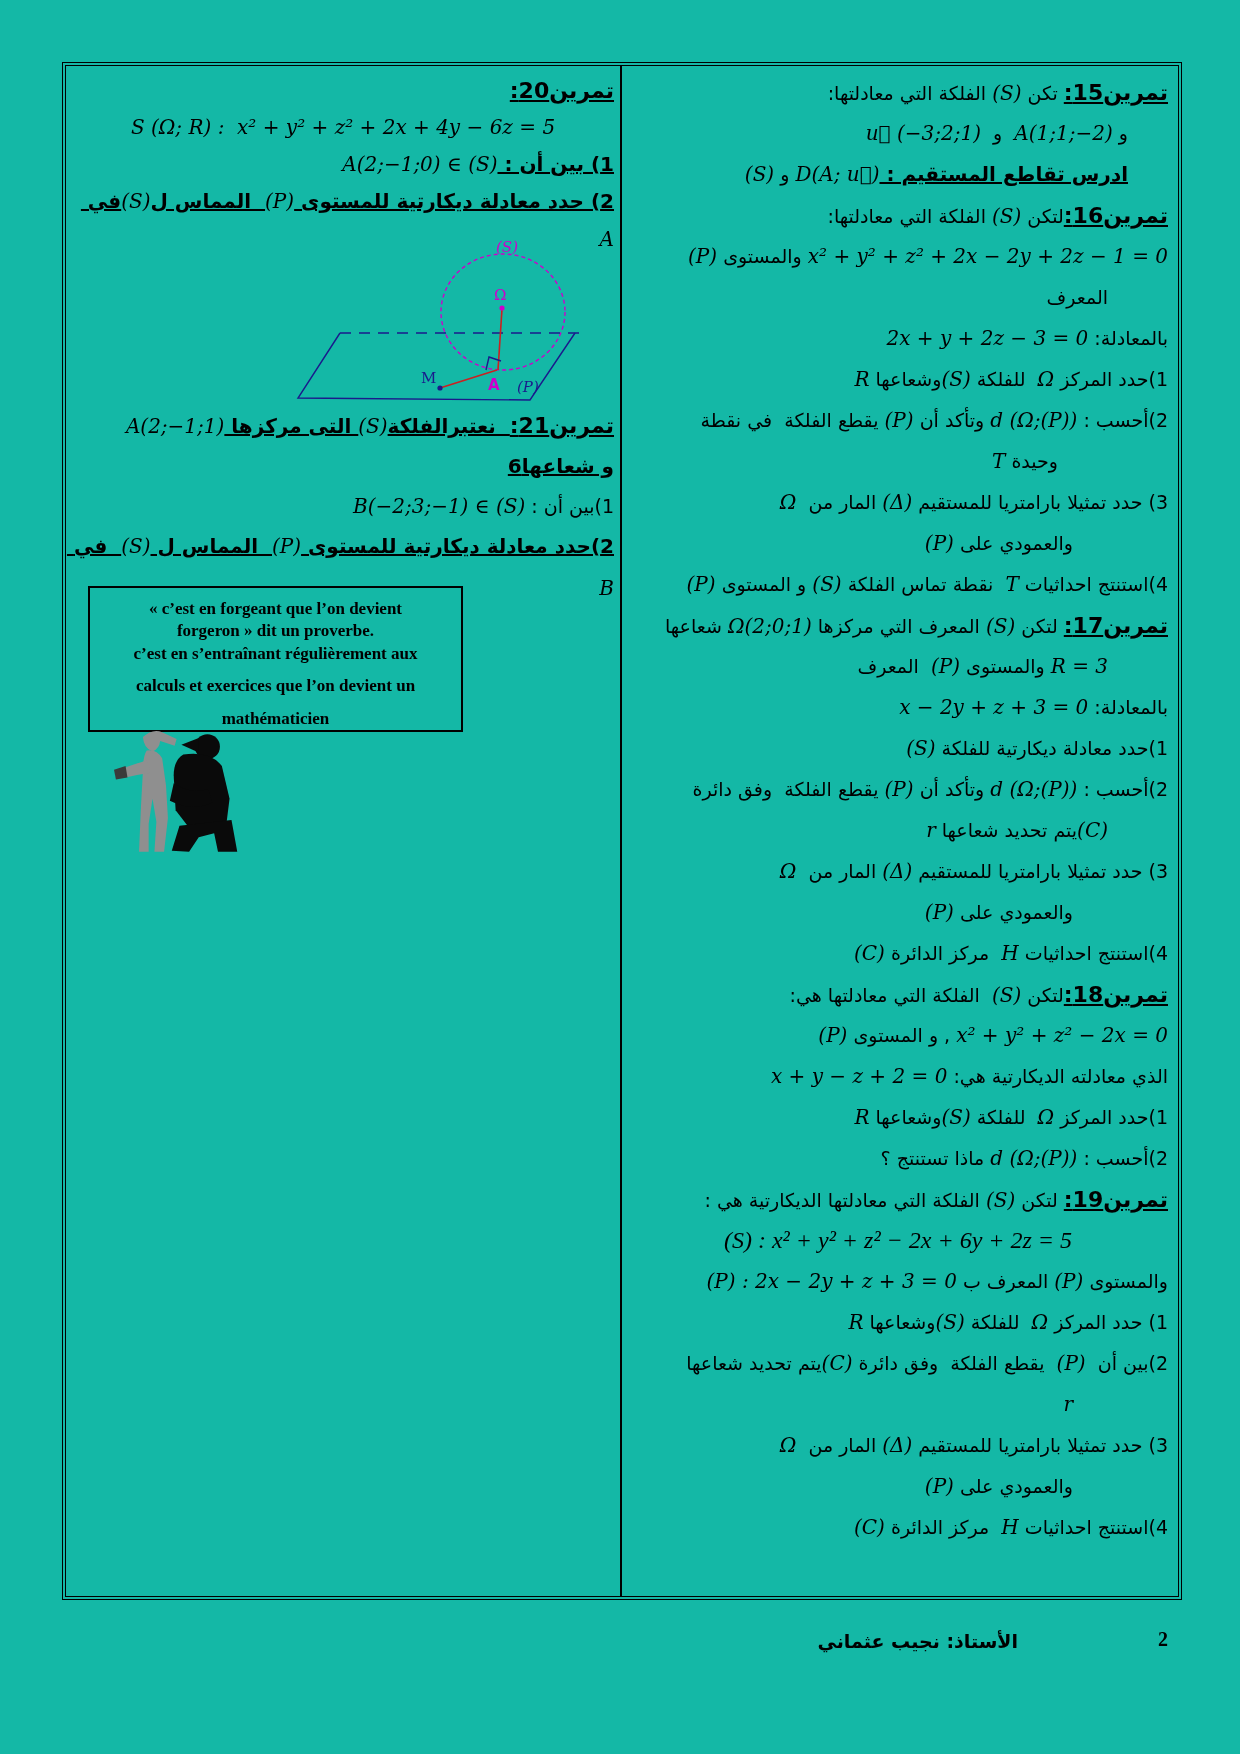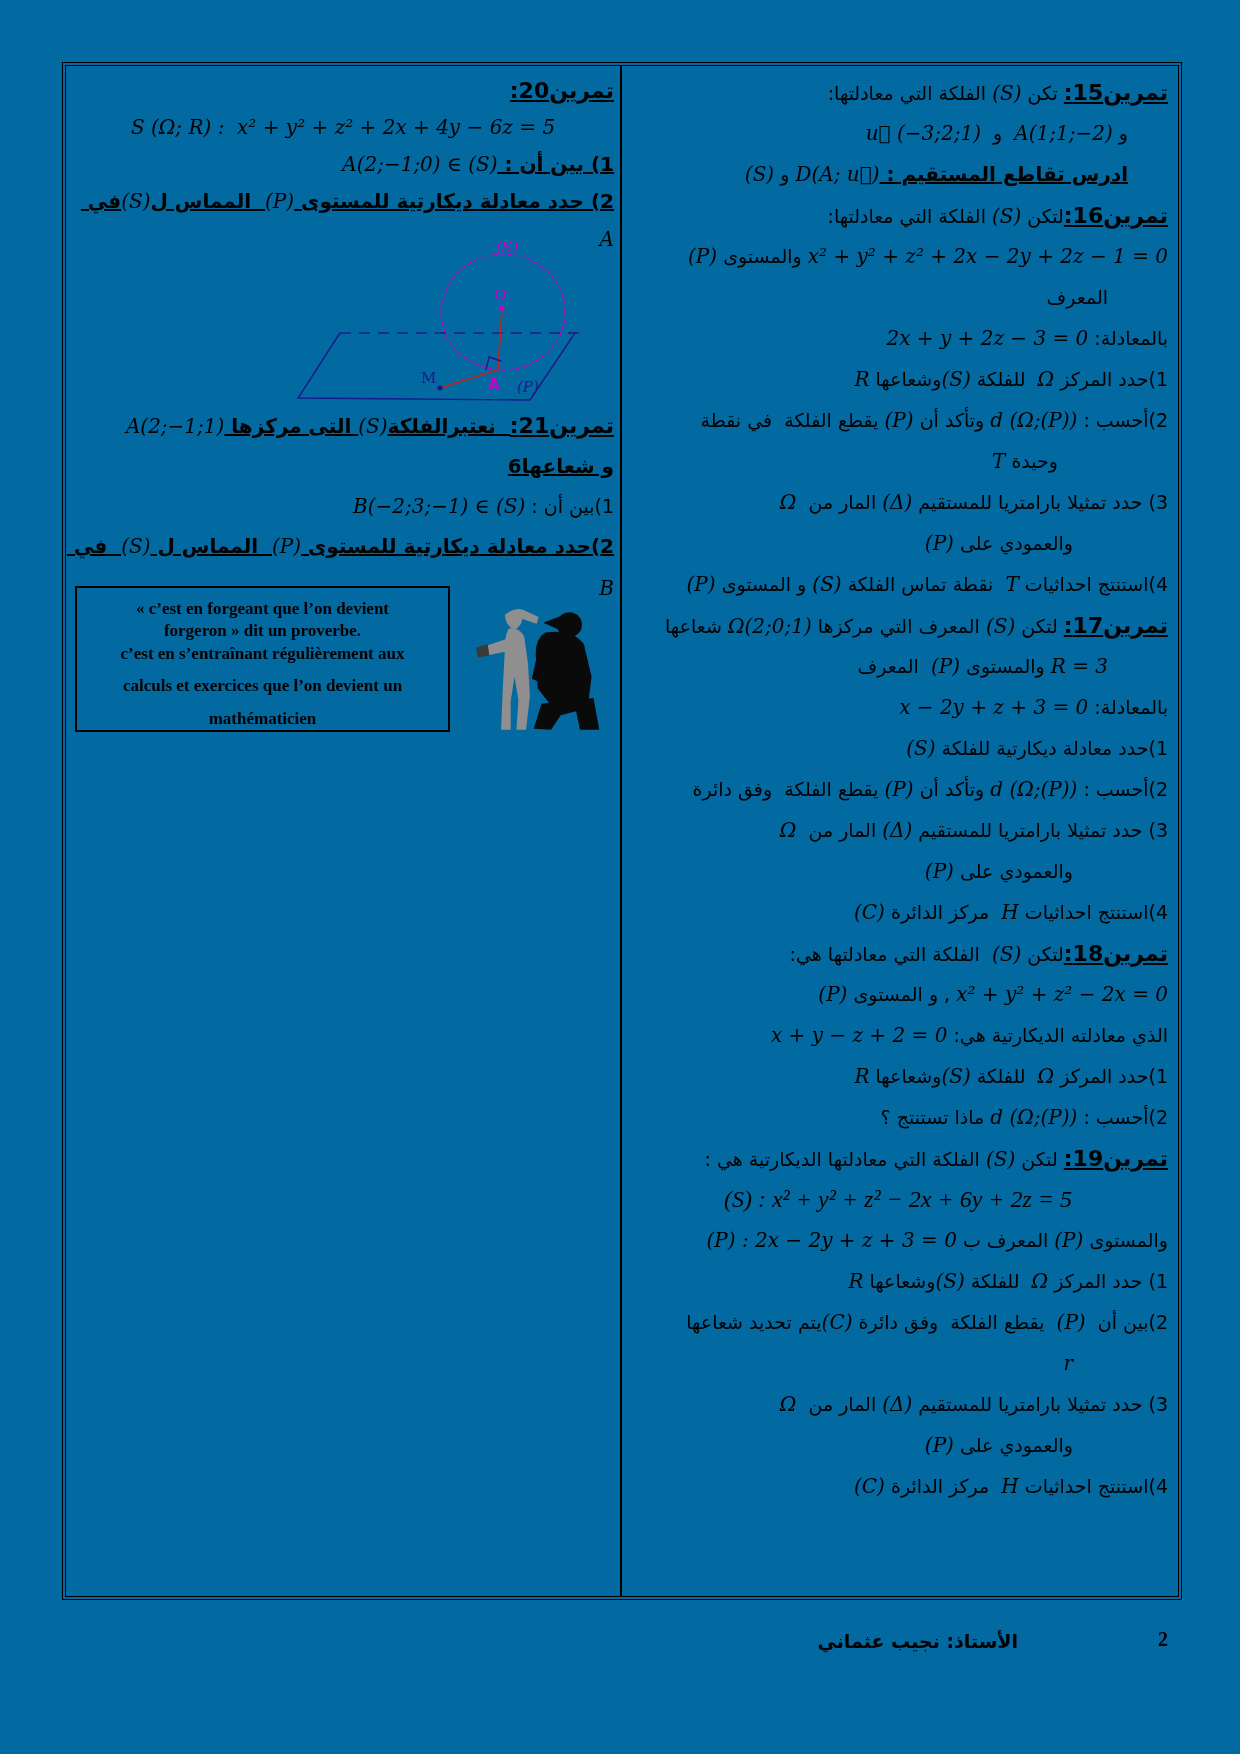--- a/index.html
+++ b/index.html
@@ -1,16 +1,16 @@
 <!DOCTYPE html>
 <html lang="ar"><head>
 <meta charset="utf-8">
 <style>
   html,body{margin:0;padding:0;background:#e8e8e8;}
-  .page{position:relative;width:1240px;height:1754px;background:#0369a1;overflow:hidden;
+  .page{position:relative;width:1240px;height:1754px;background:#14b8a6;overflow:hidden;
         font-family:"DejaVu Sans",sans-serif;color:#000;margin:0 auto;}
   .frame{position:absolute;left:62px;top:62px;width:1120px;height:1538px;
          border:4px double #000;display:flex;box-sizing:border-box;}
   .col{box-sizing:border-box;}
   .col-left{width:554px;position:relative;padding:6px 6px 0 6px;}
   .col-right{flex:1;border-left:2px solid #000;position:relative;padding:6px 10px 0 6px;}
 
   
   .tline{direction:rtl;text-align:right;white-space:nowrap;}
   .col-right .tline{line-height:41px;height:41px;}
@@ -27,21 +27,21 @@
   .seg.b{font-size:20px;font-weight:bold;text-decoration:underline;}
   .seg.t{font-size:22px;font-weight:bold;text-decoration:underline;}
   .seg.m{font-family:"DejaVu Serif",serif;font-style:italic;font-size:20px;
          direction:ltr;unicode-bidi:isolate;}
   .seg.M{font-family:Liberation Serif, serif;font-style:italic;font-size:24px;
          direction:ltr;unicode-bidi:isolate;}
 
   .fig-spacer{height:186px;}
   .figure-svg{position:absolute;left:227px;top:166px;width:300px;height:178px;}
 
-  .quote-row{display:flex;align-items:flex-end;margin-top:20px;margin-left:3px;}
+  .quote-row{display:flex;align-items:flex-start;margin-top:20px;margin-left:16px;flex-direction:column;}
   .quote-box{width:375px;height:146px;border:2px solid #000;box-sizing:border-box;
              padding-top:10px;}
   .quote-line{font-family:"Liberation Serif","DejaVu Serif",serif;font-weight:bold;
               font-size:17px;text-align:center;line-height:1.32;direction:ltr;}
   .quote-line.sp{margin-top:10px;}
   .silhouette{width:130px;height:126px;margin-left:26px;margin-top:-4px;}
 
   .footer-teacher{position:absolute;top:1630px;right:222px;font-size:19px;font-weight:bold;
                   direction:rtl;}
   .footer-page{position:absolute;top:1628px;right:72px;font-size:20px;font-weight:bold;
@@ -138,20 +138,21 @@
         <div class="tline" dir="rtl"><span class="seg a">2)أحسب : </span><span class="seg m" dir="ltr">d (Ω;(P))</span><span class="seg a"> وتأكد أن </span><span class="seg m" dir="ltr">(P)</span><span class="seg a"> يقطع الفلكة  في نقطة</span></div>
         <div class="tline pr110" dir="rtl"><span class="seg a">وحيدة </span><span class="seg m" dir="ltr">T</span></div>
         <div class="tline" dir="rtl"><span class="seg a">3) حدد تمثيلا بارامتريا للمستقيم </span><span class="seg m" dir="ltr">(Δ)</span><span class="seg a"> المار من  </span><span class="seg m" dir="ltr">Ω</span></div>
         <div class="tline pr95" dir="rtl"><span class="seg a">والعمودي على </span><span class="seg m" dir="ltr">(P)</span></div>
         <div class="tline" dir="rtl"><span class="seg a">4)استنتج احداثيات </span><span class="seg m" dir="ltr">T</span><span class="seg a">  نقطة تماس الفلكة </span><span class="seg m" dir="ltr">(S)</span><span class="seg a"> و المستوى </span><span class="seg m" dir="ltr">(P)</span></div>
         <div class="tline" dir="rtl"><span class="seg t">تمرين17:</span><span class="seg a"> لتكن </span><span class="seg m" dir="ltr">(S)</span><span class="seg a"> المعرف التي مركزها </span><span class="seg m" dir="ltr">Ω(2;0;1)</span><span class="seg a"> شعاعها</span></div>
         <div class="tline pr60" dir="rtl"><span class="seg m" dir="ltr">R = 3</span><span class="seg a"> والمستوى </span><span class="seg m" dir="ltr">(P)</span><span class="seg a">  المعرف</span></div>
         <div class="tline" dir="rtl"><span class="seg a">بالمعادلة: </span><span class="seg m" dir="ltr">x − 2y + z + 3 = 0</span></div>
         <div class="tline" dir="rtl"><span class="seg a">1)حدد معادلة ديكارتية للفلكة </span><span class="seg m" dir="ltr">(S)</span></div>
         <div class="tline" dir="rtl"><span class="seg a">2)أحسب : </span><span class="seg m" dir="ltr">d (Ω;(P))</span><span class="seg a"> وتأكد أن </span><span class="seg m" dir="ltr">(P)</span><span class="seg a"> يقطع الفلكة  وفق دائرة</span></div>
+        <div class="tline pr60" dir="rtl"><span class="seg m" dir="ltr">(C)</span><span class="seg a">يتم تحديد شعاعها </span><span class="seg m" dir="ltr">r</span></div>
         <div class="tline" dir="rtl"><span class="seg a">3) حدد تمثيلا بارامتريا للمستقيم </span><span class="seg m" dir="ltr">(Δ)</span><span class="seg a"> المار من  </span><span class="seg m" dir="ltr">Ω</span></div>
         <div class="tline pr95" dir="rtl"><span class="seg a">والعمودي على </span><span class="seg m" dir="ltr">(P)</span></div>
         <div class="tline" dir="rtl"><span class="seg a">4)استنتج احداثيات </span><span class="seg m" dir="ltr">H</span><span class="seg a">  مركز الدائرة </span><span class="seg m" dir="ltr">(C)</span></div>
         <div class="tline" dir="rtl"><span class="seg t">تمرين18:</span><span class="seg a">لتكن </span><span class="seg m" dir="ltr">(S)</span><span class="seg a">  الفلكة التي معادلتها هي:</span></div>
         <div class="tline" dir="rtl"><span class="seg m" dir="ltr">x² + y² + z² − 2x = 0</span><span class="seg a"> , و المستوى </span><span class="seg m" dir="ltr">(P)</span></div>
         <div class="tline" dir="rtl"><span class="seg a">الذي معادلته الديكارتية هي: </span><span class="seg m" dir="ltr">x + y − z + 2 = 0</span></div>
         <div class="tline" dir="rtl"><span class="seg a">1)حدد المركز </span><span class="seg m" dir="ltr">Ω</span><span class="seg a">  للفلكة </span><span class="seg m" dir="ltr">(S)</span><span class="seg a">وشعاعها </span><span class="seg m" dir="ltr">R</span></div>
         <div class="tline" dir="rtl"><span class="seg a">2)أحسب : </span><span class="seg m" dir="ltr">d (Ω;(P))</span><span class="seg a"> ماذا تستنتج ؟</span></div>
         <div class="tline" dir="rtl"><span class="seg t">تمرين19:</span><span class="seg a"> لتكن </span><span class="seg m" dir="ltr">(S)</span><span class="seg a"> الفلكة التي معادلتها الديكارتية هي :</span></div>
         <div class="tline c" dir="rtl"><span class="seg M" dir="ltr">(S) : x² + y² + z² − 2x + 6y + 2z = 5</span></div>

